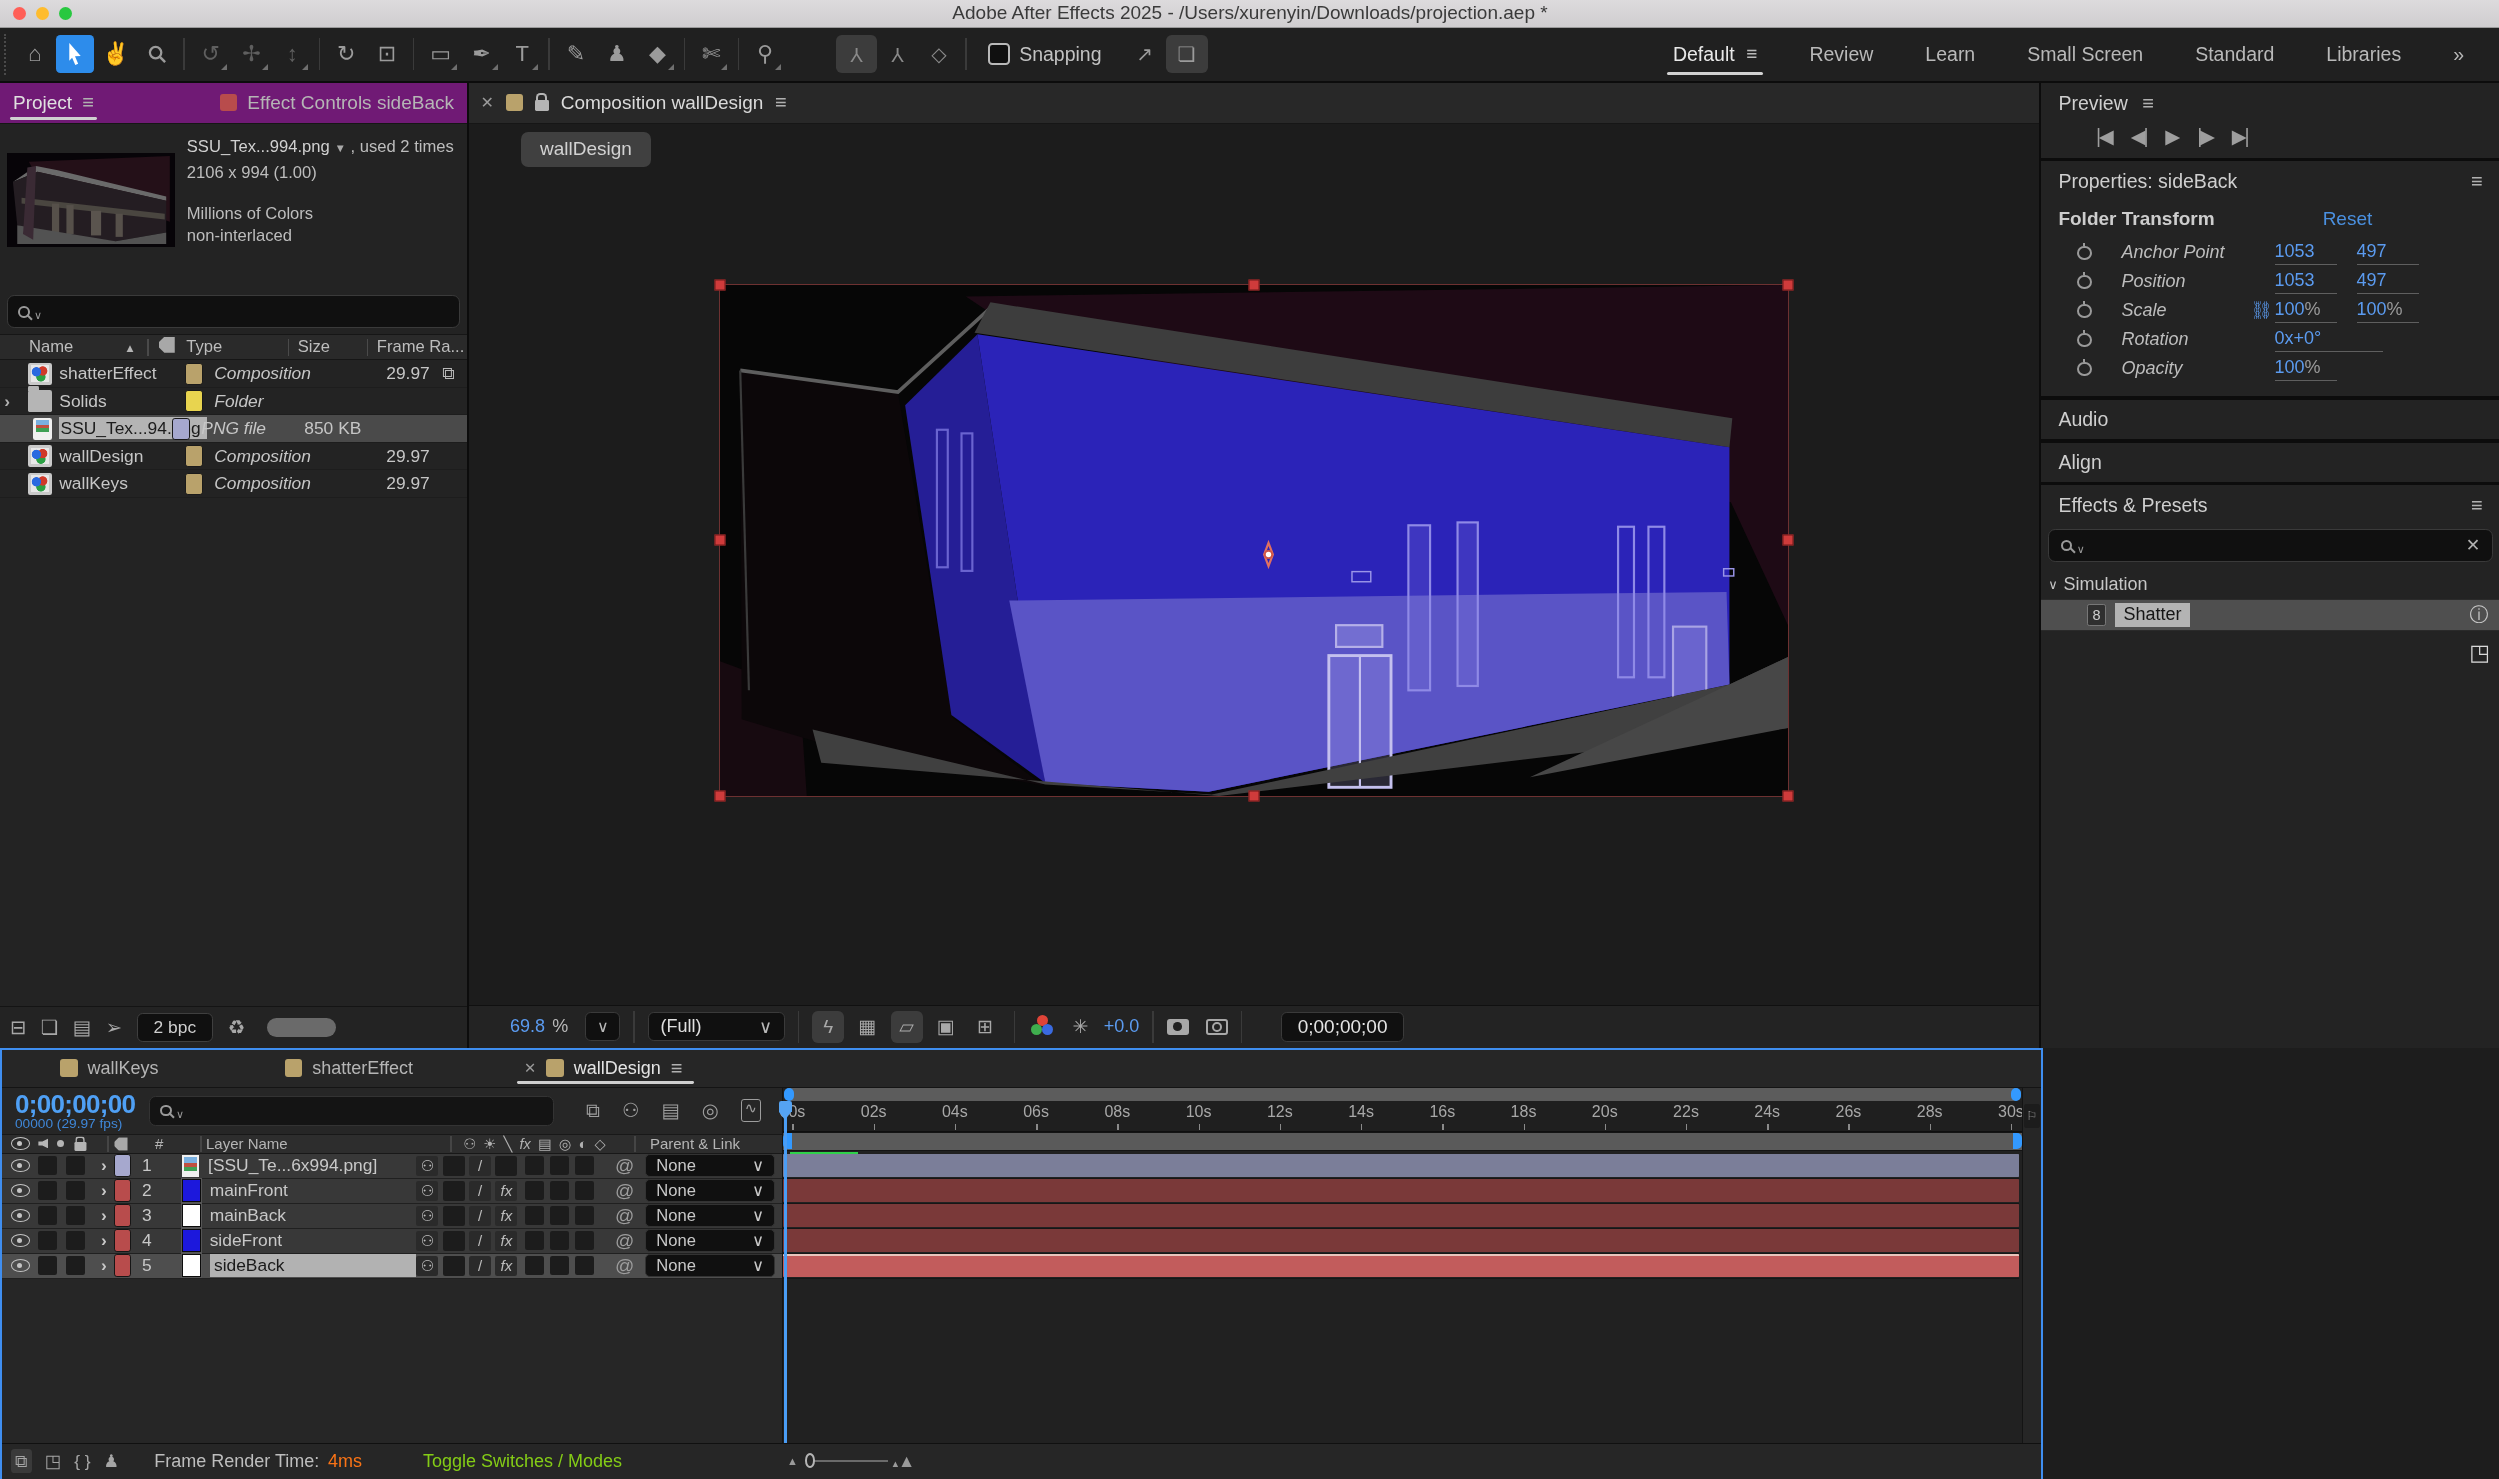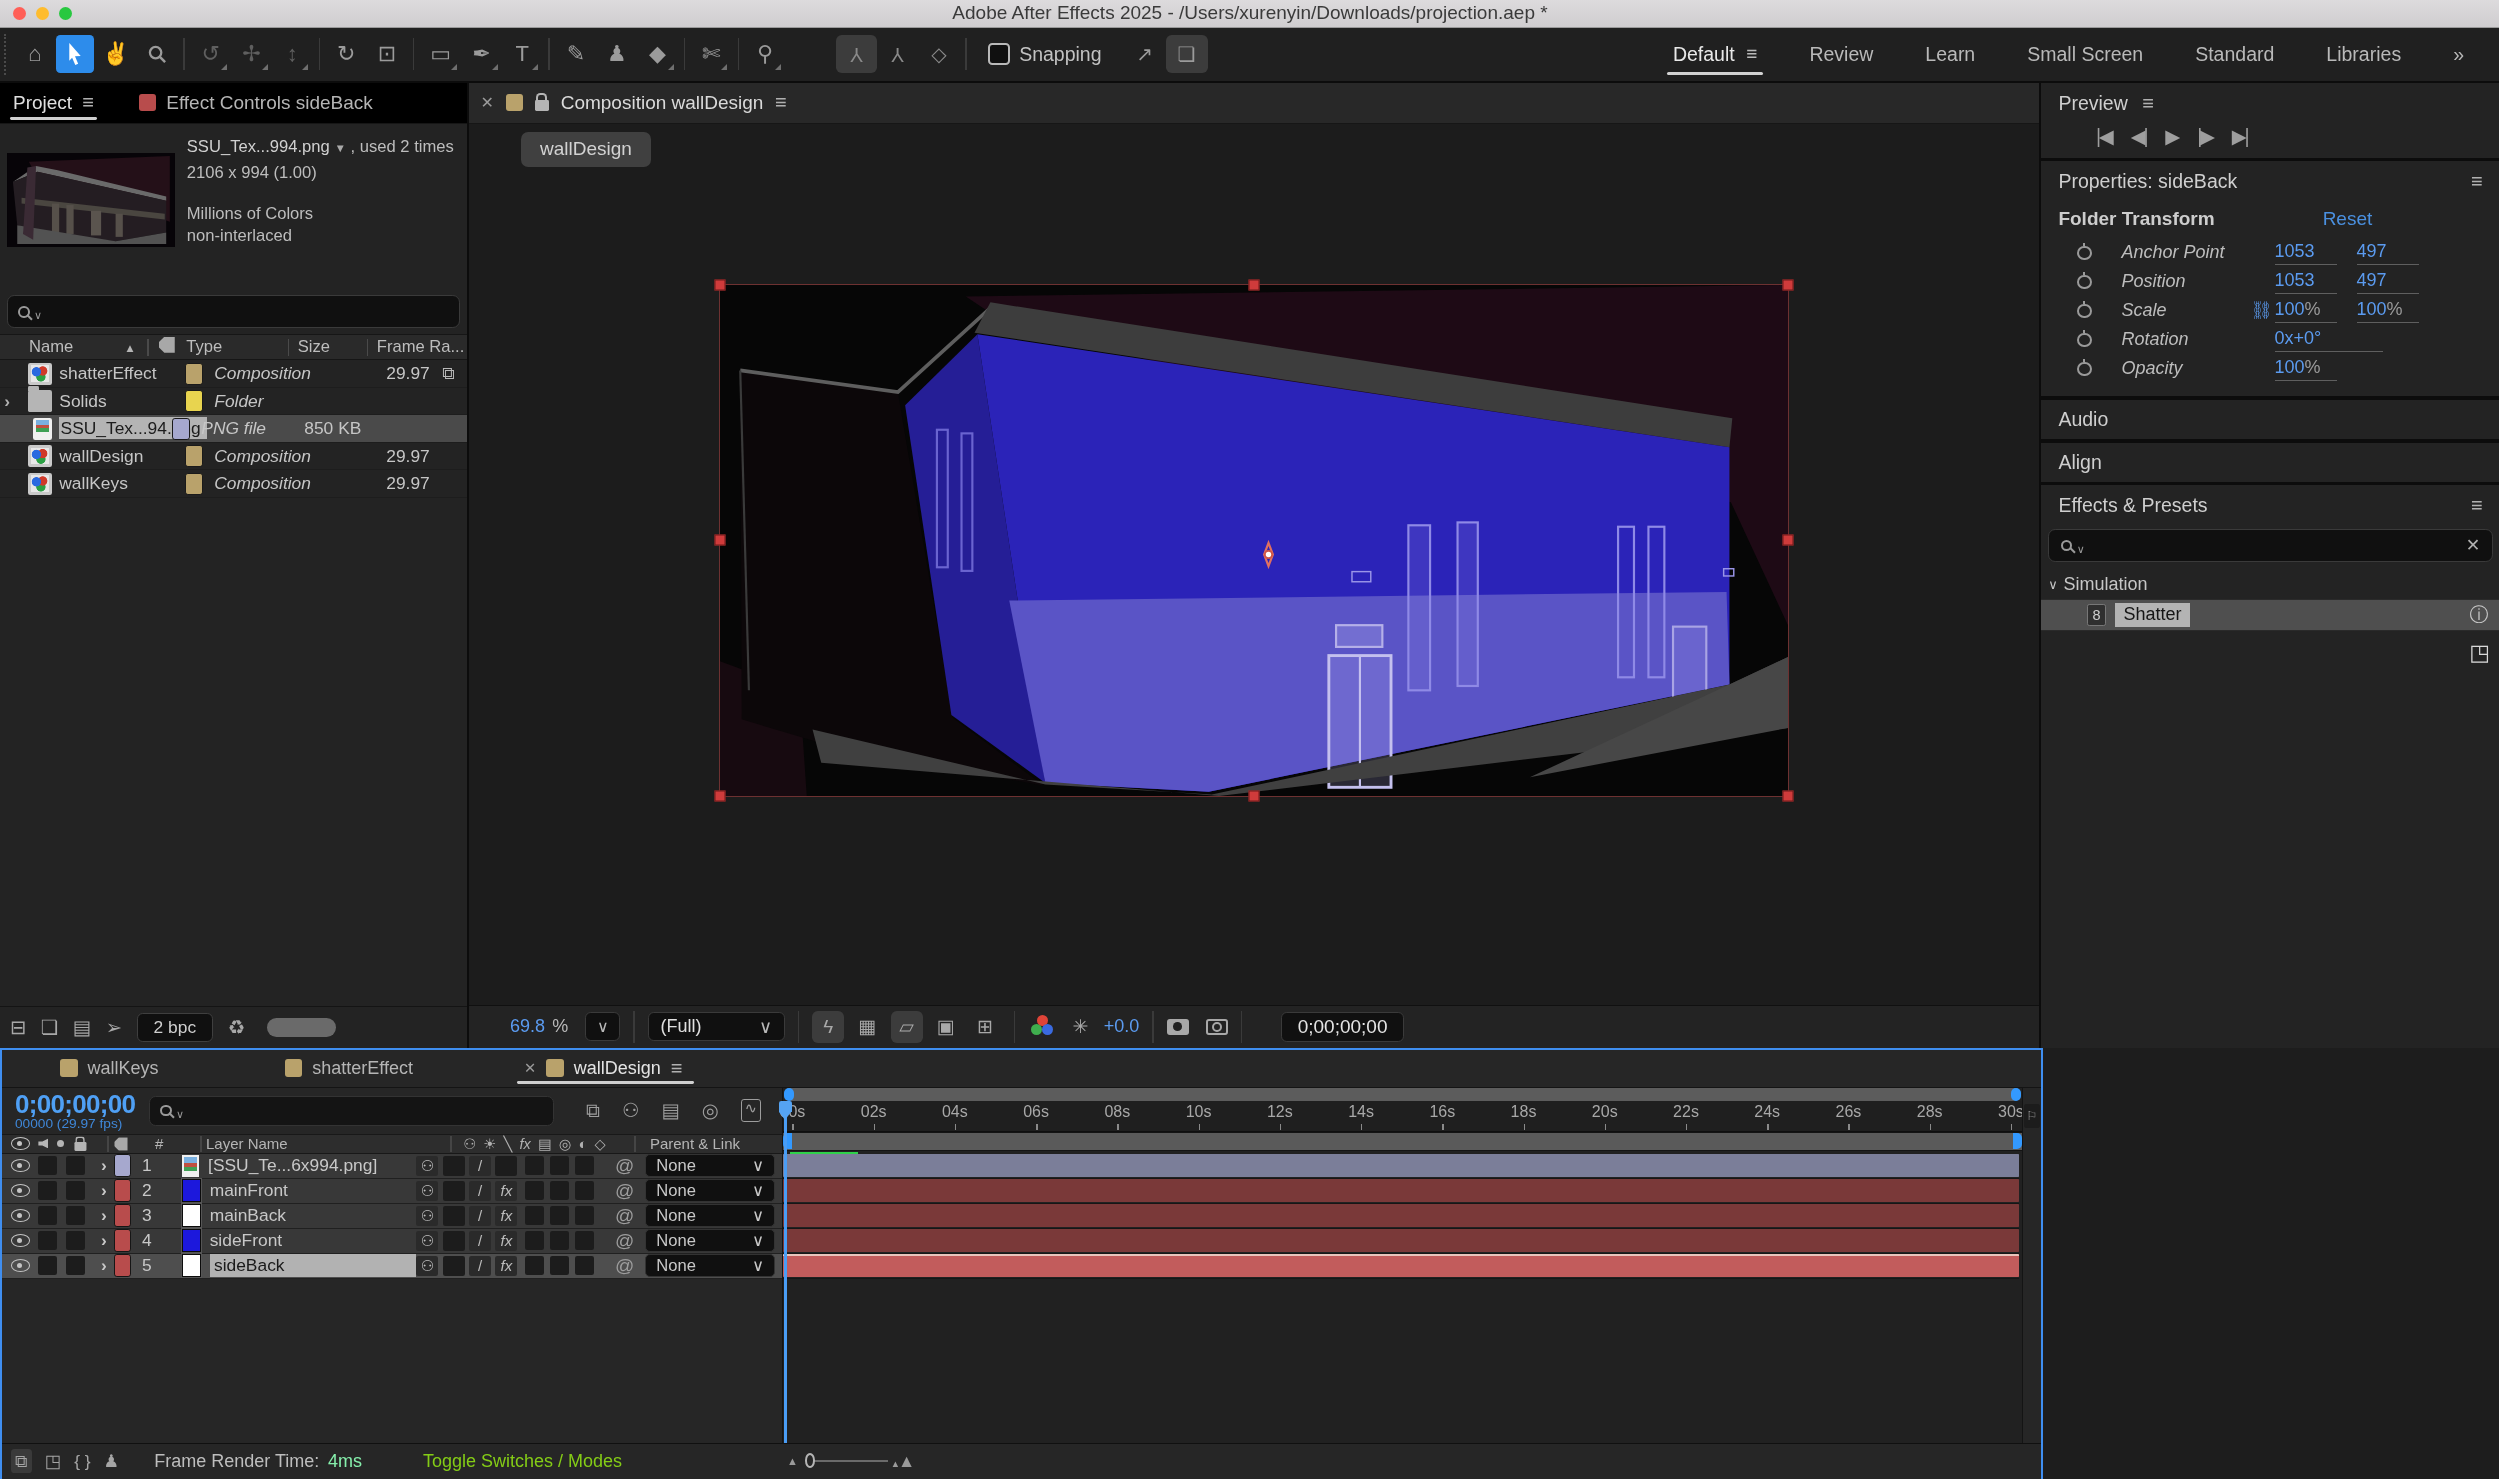--- a/index.html
+++ b/index.html
@@ -35,21 +35,21 @@
   .ws.active { color:#e8e8e8; }
   .ws.active::after { content:''; position:absolute; left:20px; right:20px; bottom:4.3px; height:3.6px; background:#d2d2d2; border-radius:2.2px; }
   .ws-menu { font-size:19px; color:#b9b9b9; }
 
   
   .main { display:flex; height:965px; }
   .col-project { width:469px; background:#232323; border-right:2.9px solid #0c0c0c; display:flex; flex-direction:column; }
   .col-comp { flex:1; background:#232323; border-right:2.9px solid #0c0c0c; display:flex; flex-direction:column; position:relative; }
   .col-right { width:459px; background:#0c0c0c; display:flex; flex-direction:column; gap:3.6px; }
 
-  .panel-tabs { height:41px; display:flex; align-items:center; background:#000000; border-bottom:1.4px solid #161616; }
+  .panel-tabs { height:41px; display:flex; align-items:center; background:#701a75; border-bottom:1.4px solid #161616;justify-content:space-between; }
   .ptab { display:flex; align-items:center; gap:10px; padding:0 13px; height:100%; font-size:19px; color:#b5b5b5; position:relative; }
   .ptab.active { color:#e0e0e0; }
   .ptab.active::after { content:''; position:absolute; left:10px; right:10px; bottom:2.9px; height:2.9px; background:#cfcfcf; border-radius:1.4px; }
   .menu-glyph { font-size:20px; color:#b0b0b0; }
   .tab-swatch { width:17.4px; height:17.4px; border-radius:2.9px; }
 
   
   .proj-head { display:flex; padding:10px 7.2px 7.2px 7.2px; gap:11.6px;align-items:flex-end; }
   .thumb { width:168px; height:94px; background:#000; flex:none; }
   .proj-info { font-size:16.6px; line-height:22px; color:#bdbdbd; padding-top:2.9px; }
@@ -214,21 +214,21 @@
   .trow.selected .tbar { border-top:2.2px solid #e9c4bc; }
   .playhead { position:absolute; left:1.4px; top:13px; bottom:0; width:2.2px; background:#4a9df5; }
   .ph-head { position:absolute; left:-5.8px; top:0; width:13.7px; height:11.6px; background:#55a3f2; border-radius:2.2px 2.2px 0 0;}
   .ph-head::after { content:''; position:absolute; left:0; top:11.6px; border-left:6.9px solid transparent; border-right:6.9px solid transparent; border-top:8.7px solid #55a3f2;}
   .tl-strip { width:19px; background:#262626; border-left:1.4px solid #141414; position:relative;}
   .marker-btn { position:absolute; top:16px; left:0.7px; width:16px; height:24.6px; background:#1c1c1c; border-radius:2.2px; color:#9a9a9a; font-size:12.3px; display:flex; align-items:center; justify-content:center;}
   .tl-footer { height:36px; border-top:1.4px solid #101010; background:#262626; display:flex; align-items:center; font-size:18px; color:#bdbdbd; position:relative;}
   .tf-icons { display:flex; gap:13px; padding-left:8.7px; font-size:17.4px; color:#a5a5a5; align-items:center;}
   .tf-icons .first { background:#3a3a3a; border-radius:3.6px; padding:1.4px 4.3px; }
   .rt-label { margin-left:35px; }
-  .rt-value { color:#86efac; margin-left:8.7px; }
+  .rt-value { color:#f97316; margin-left:8.7px; }
   .toggle-label { margin-left:61px; color:#84cc16; }
   .zoom-slider { position:absolute; left:785px; display:flex; align-items:center; gap:10px; color:#9a9a9a;}
   .zs-line { width:80px; height:2.2px; background:#6a6a6a; position:relative;}
   .zs-knob { position:absolute; left:-2.9px; top:-6.5px; width:10px; height:14.5px; border:2.2px solid #b5b5b5; border-radius:50%; background:#262626;}
   .tri-s { font-size:11px; } .tri-b { font-size:17.4px; position:relative;}
   .tri-b::before{content:'▲'; font-size:9.4px; position:absolute; left:-7.2px; bottom:2.2px; color:#9a9a9a;}
 </style>
 </head>
 <body>
 

